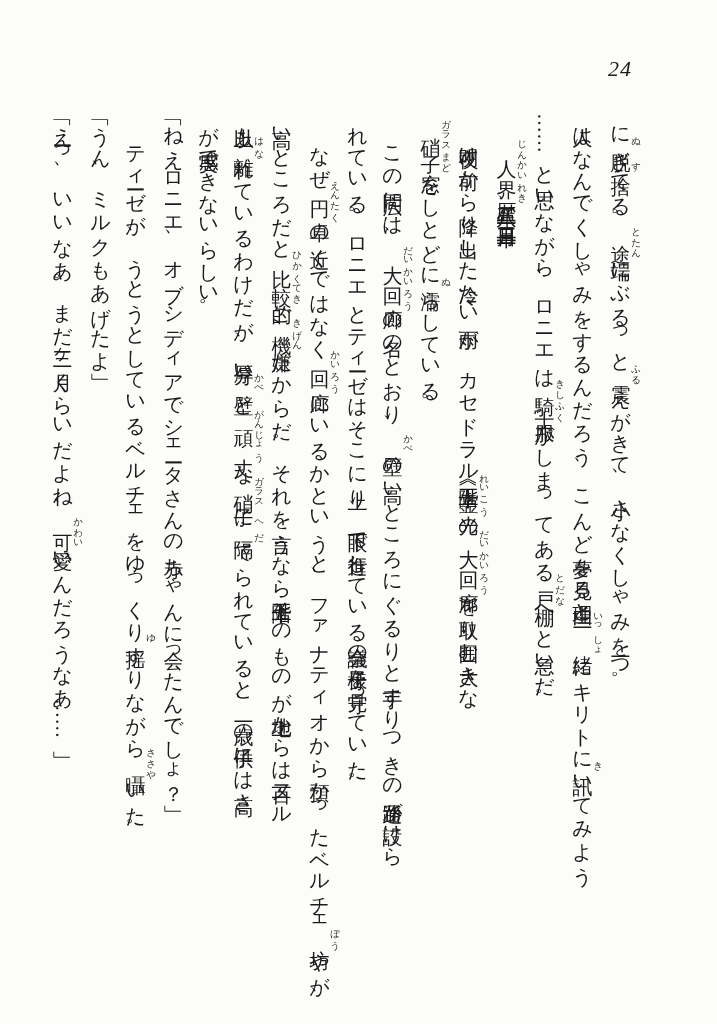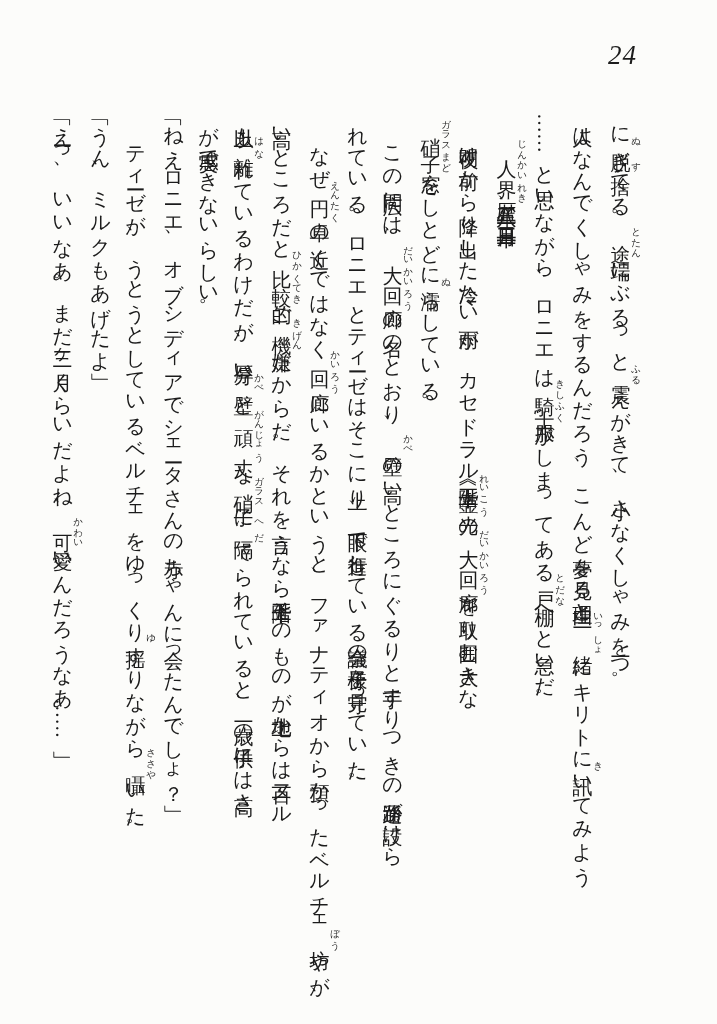--- a/index.html
+++ b/index.html
@@ -12,23 +12,23 @@
   }
   .page {
     position: relative;
     width: 717px;
     height: 1024px;
     background: #fcfcfa;
     font-family: "Liberation Serif", "DejaVu Serif", serif;
   }
   .page-number {
     position: absolute;
-    top: 40px;
+    top: 56px;
     left: 608px;
-    font-size: 27px;
+    font-size: 22px;
     font-style: italic;
     color: #1c1c1c;
     letter-spacing: 1px;
   }
   .text-block {
     position: absolute;
     top: 113px;
     right: 76px;
     height: 860px;
     writing-mode: vertical-rl;

